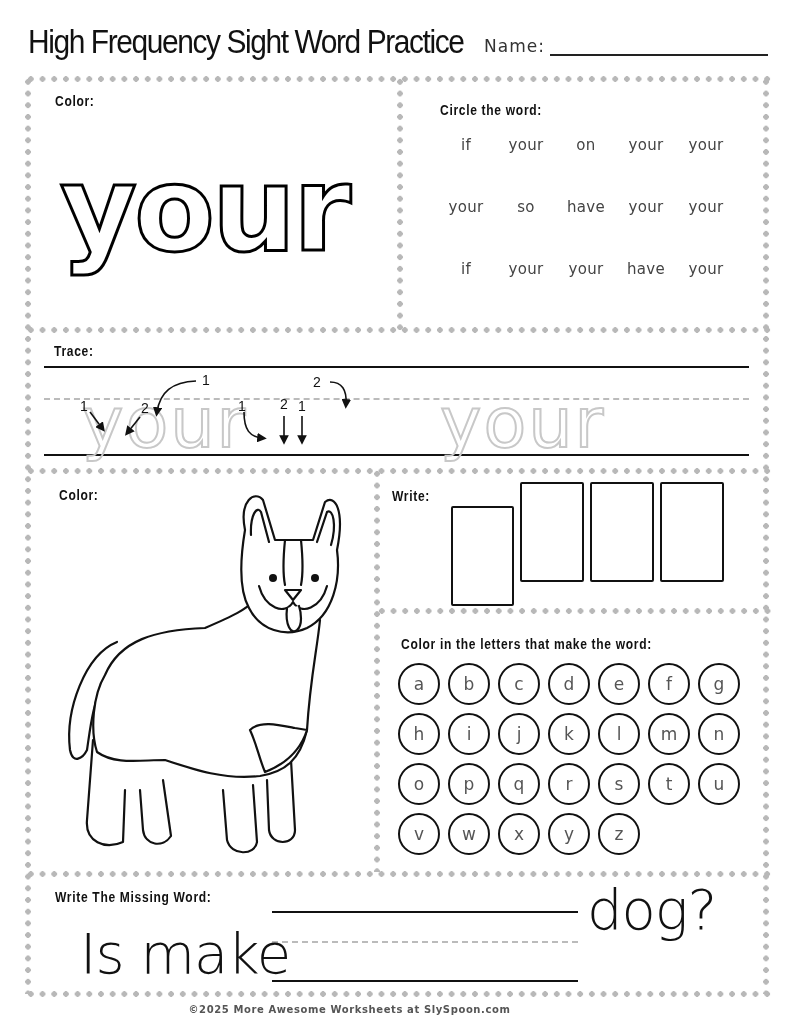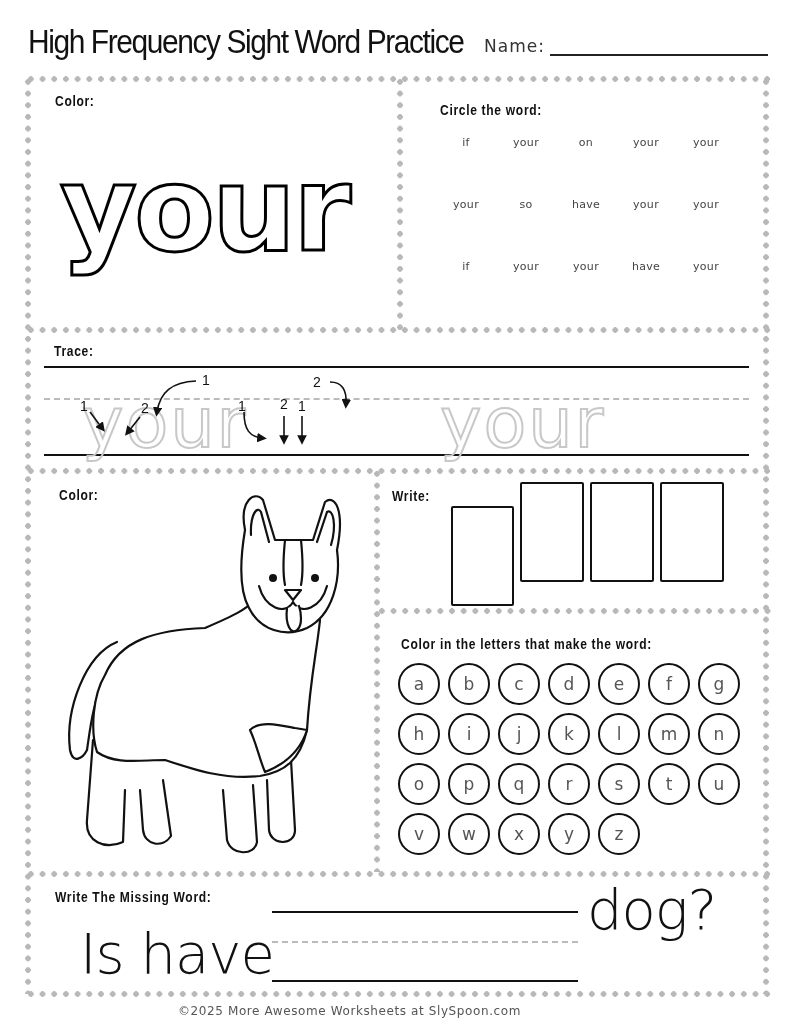--- a/index.html
+++ b/index.html
@@ -35,21 +35,21 @@
   
   .big-word {
     position: absolute; left: 60px; top: 150px;
     font-family: "DejaVu Sans", sans-serif; font-weight: bold; font-size: 118px;
     letter-spacing: -3px; color: #fff; -webkit-text-stroke: 3px #000; line-height: 1;
   }
 
   
   .cw-grid { position: absolute; left: 436px; top: 136px; width: 300px; }
   .cw-row { display: flex; height: 62px; align-items: flex-start; }
-  .cw-word { width: 61px; text-align: center; font-family: "DejaVu Sans", sans-serif; font-size: 11px; color: #444; letter-spacing: 0.3px; }
+  .cw-word { width: 61px; text-align: center; font-family: "DejaVu Sans", sans-serif; font-size: 15px; color: #444; letter-spacing: 0.3px; }
 
   
   .trace-line { position: absolute; left: 44px; width: 705px; height: 2px; background: #111; }
   .trace-dash { position: absolute; left: 44px; width: 705px; height: 0; border-top: 2px dashed #bbb; }
   .trace-word {
     position: absolute; font-family: "DejaVu Sans", sans-serif; font-size: 70px; line-height: 1;
     color: transparent; -webkit-text-stroke: 2px #c8c8c8; letter-spacing: 2px;
   }
   .stroke-num { position: absolute; font-family: "Liberation Sans", sans-serif; font-size: 14px; color: #111; }
   .trace-svg { position: absolute; left: 0; top: 0; }
@@ -66,21 +66,21 @@
     display: flex; align-items: center; justify-content: center;
     font-family: "DejaVu Sans", sans-serif; font-size: 17px; color: #555; }
 
   
   .sentence { position: absolute; font-family: "DejaVu Sans", sans-serif; font-weight: 200;
     font-size: 56px; color: #111; line-height: 1; letter-spacing: -1px; }
   .blank-solid { position: absolute; height: 2px; background: #111; }
   .blank-dash { position: absolute; height: 0; border-top: 2px dashed #bbb; }
 
   .footer { position: absolute; left: 0; width: 699px; top: 1004px; text-align: center;
-    font-family: "DejaVu Sans", sans-serif; font-size: 12px; color: #555; letter-spacing: 0.6px; }
+    font-family: "DejaVu Sans", sans-serif; font-size: 10px; color: #555; letter-spacing: 0.6px; font-weight: bold; }
 </style>
 </head>
 <body>
 
 <div class="title">High Frequency Sight Word Practice</div>
 <div class="name-label">Name:</div>
 <div class="name-line"></div>
 
 <div class="dots-h" style="left:25px; top:75px; width:746px;"></div>
 <div class="dots-h" style="left:25px; top:990px; width:746px;"></div>
@@ -220,16 +220,16 @@
   <div class="lc">w</div>
   <div class="lc">x</div>
   <div class="lc">y</div>
   <div class="lc">z</div>
 </div>
 
 <div class="label" style="left:55px; top:889px;">Write The Missing Word:</div>
 <div class="blank-solid" style="left:272px; top:911px; width:306px;"></div>
 <div class="blank-dash" style="left:272px; top:941px; width:306px;"></div>
 <div class="blank-solid" style="left:272px; top:980px; width:306px;"></div>
-<div class="sentence" style="left:80px; top:926px;">Is have</div>
+<div class="sentence" style="left:80px; top:926px;">Is make</div>
 <div class="sentence" style="left:587px; top:882px;">dog?</div>
 
 <div class="footer">©2025 More Awesome Worksheets at SlySpoon.com</div>
 
 </body></html>

